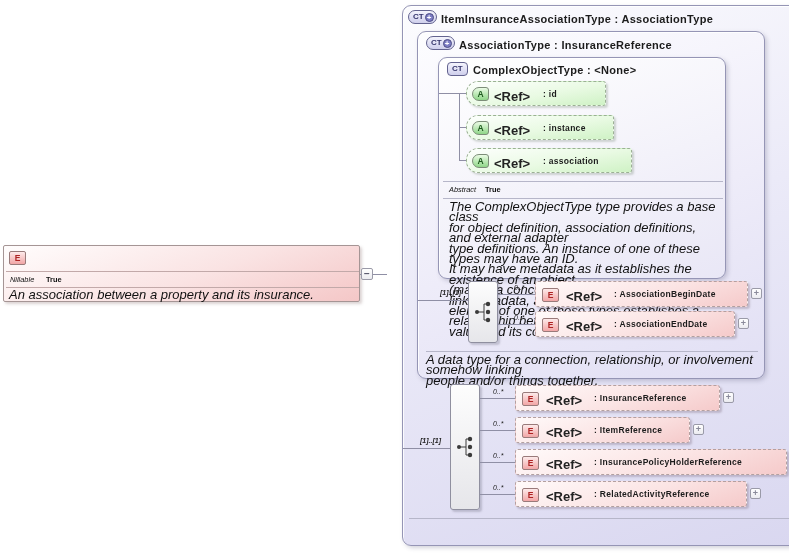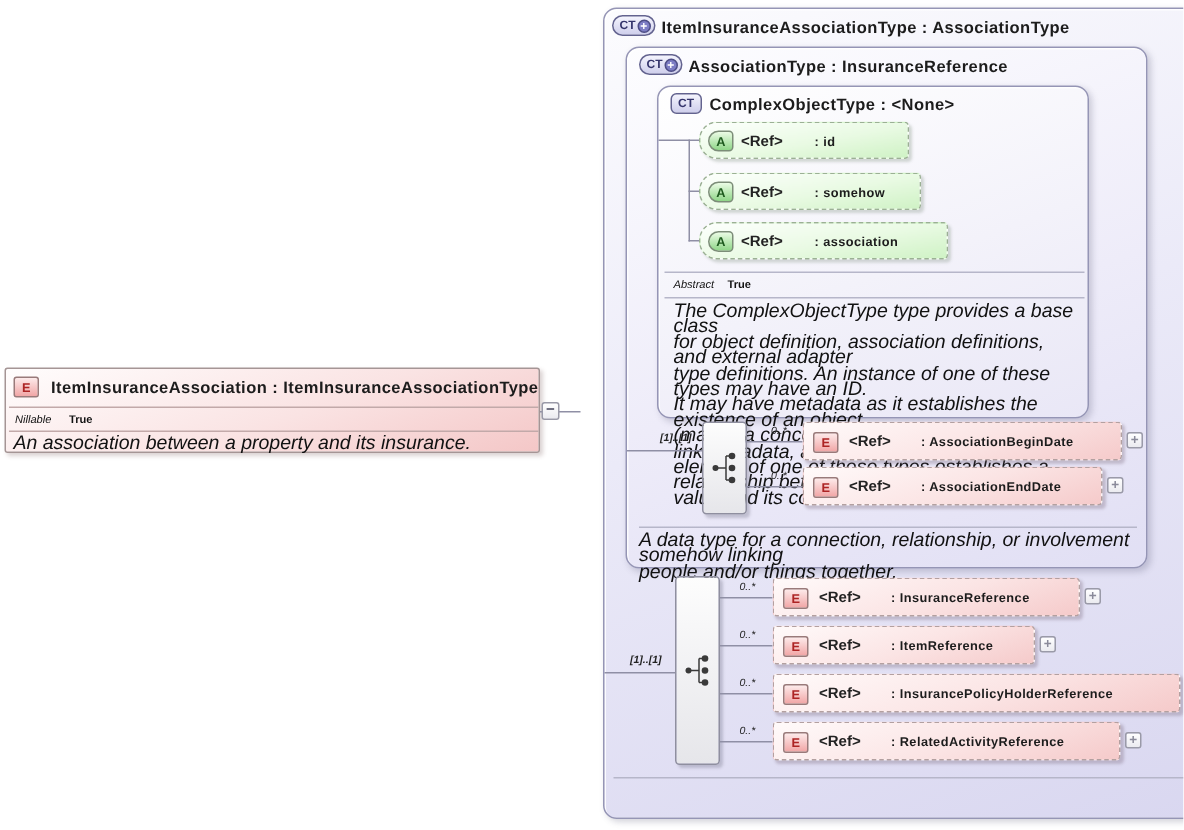--- a/index.html
+++ b/index.html
@@ -52,21 +52,21 @@
     position:absolute; height:26px; border:1px dashed #b3a0a0; border-radius:3px;
     background:linear-gradient(160deg,#fffafa 0%, #fbe4e4 55%, #f5caca 100%);
     box-shadow:2px 2px 2px rgba(110,90,110,0.3);
   }
   .badge-e {
     position:absolute; left:6px; top:6px; width:17px; height:14px;
     border:1px solid #997a7a; border-radius:2px;
     background:linear-gradient(#fdeaea,#f1a6a6);
     font-size:8.5px; font-weight:bold; color:#ad2424; text-align:center; line-height:13px;
   }
-  .ref-text { position:absolute; left:30px; top:7px; font-size:10px; font-weight:bold; color:#222; white-space:nowrap; }
+  .ref-text { position:absolute; left:30px; top:7px; font-size:13px; font-weight:bold; color:#222; white-space:nowrap; }
   .name-text { position:absolute; left:78px; top:7px; font-size:8.5px; font-weight:bold; letter-spacing:0.3px; color:#1c1c1c; white-space:nowrap; }
 
   
   .attr-box {
     position:absolute; height:25px; border:1px dashed #9bb094; border-radius:12px 3px 3px 12px;
     background:linear-gradient(170deg,#fdfffd 0%, #e9fae3 55%, #cff2c5 100%);
     box-shadow:2px 2px 2px rgba(90,110,90,0.25);
   }
   .badge-a {
     position:absolute; left:5px; top:5px; width:17px; height:14px;
@@ -93,21 +93,20 @@
   }
   .plusbox { width:11px; height:11px; font-size:9px; line-height:9px; color:#8a8a9a; }
 </style>
 </head>
 <body>
 
 <div class="canvas">
 
   <div class="ebox-main" style="left:3px; top:245px; width:357px; height:57px;">
     <span class="badge-e" style="left:5px; top:5px;">E</span>
-    <span class="title abs" style="left:30px; top:7px;">ItemInsuranceAssociation : ItemInsuranceAssociationType</span>
     <div class="sep-pink" style="left:2px; top:25px; width:353px;"></div>
     <span class="prop-label abs" style="left:6px; top:29px;">Nillable</span>
     <span class="prop-value abs" style="left:42px; top:29px;">True</span>
     <div class="sep-pink" style="left:2px; top:41px; width:353px;"></div>
     <div class="doc abs" style="left:5px; top:44px; width:348px;">An association between a property and its insurance.</div>
   </div>
 
   <div class="hline" style="left:360px; top:274px; width:27px;"></div>
   <div class="minusbox" style="left:361px; top:268px;">−</div>
 
@@ -140,21 +139,21 @@
         <div class="hline" style="left:20px; top:102px; width:7px;"></div>
 
         <div class="attr-box" style="left:27px; top:23px; width:140px;">
           <span class="badge-a">A</span>
           <span class="ref-text">&lt;Ref&gt;</span>
           <span class="name-text">: id</span>
         </div>
         <div class="attr-box" style="left:27px; top:57px; width:148px;">
           <span class="badge-a">A</span>
           <span class="ref-text">&lt;Ref&gt;</span>
-          <span class="name-text">: somehow</span>
+          <span class="name-text">: instance</span>
         </div>
         <div class="attr-box" style="left:27px; top:90px; width:166px;">
           <span class="badge-a">A</span>
           <span class="ref-text">&lt;Ref&gt;</span>
           <span class="name-text">: association</span>
         </div>
 
         <div class="sep" style="left:4px; top:123px; width:280px;"></div>
         <span class="prop-label abs" style="left:10px; top:127px;">Abstract</span>
         <span class="prop-value abs" style="left:46px; top:127px;">True</span>

